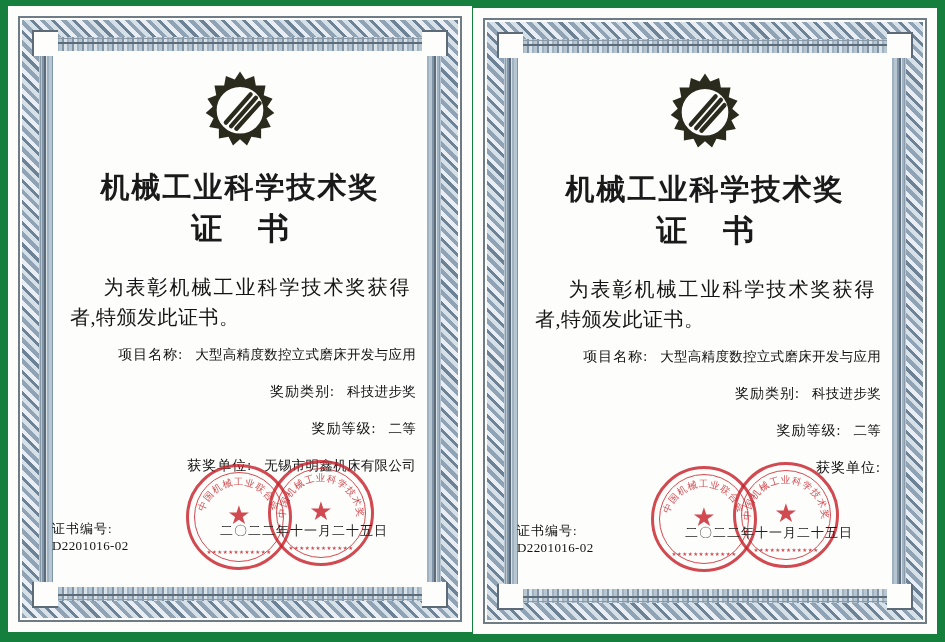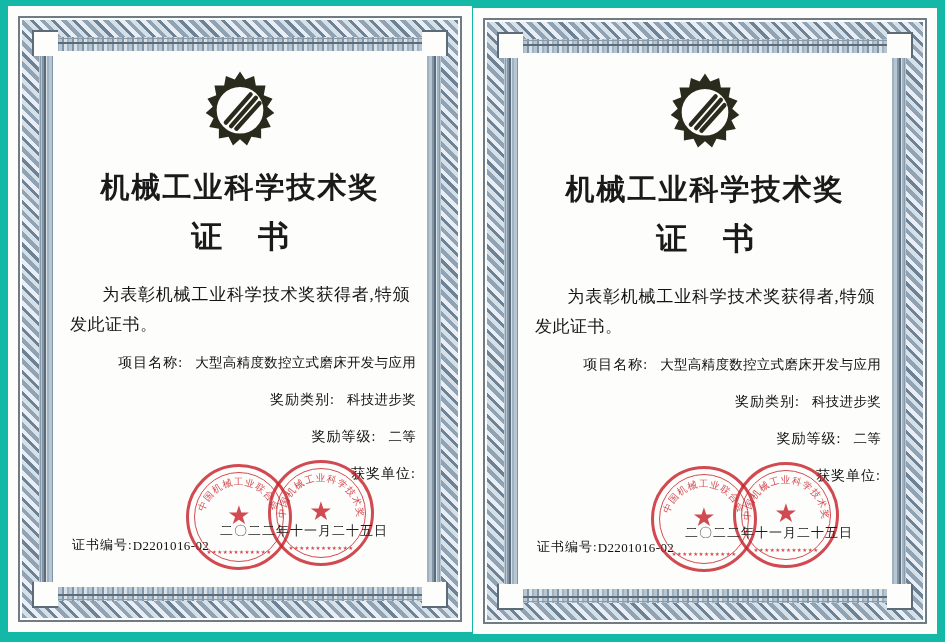--- a/index.html
+++ b/index.html
@@ -11,21 +11,21 @@
     overflow: hidden;
     font-family: "Liberation Serif", serif;
   }
   .page {
     width: 945px;
     height: 642px;
     display: flex;
     flex-direction: row;
     justify-content: space-between;
     align-items: flex-start;
-    background: #14b8a6;
+    background: #15803d;
     box-sizing: border-box;
   }
   .cert {
     position: relative;
     width: 464px;
     height: 626px;
     background: #fdfdfb;
     box-sizing: border-box;
     overflow: hidden;
   }
@@ -104,33 +104,33 @@
   .title-main {
     margin-top: 12px;
     font-size: 29px;
     font-weight: bold;
     letter-spacing: 2px;
     color: #1a1a1a;
     font-family: "Liberation Serif", "DejaVu Serif", serif;
     white-space: nowrap;
   }
   .title-sub {
-    margin-top: 8px;
+    margin-top: 0;
     font-size: 31px;
     font-weight: bold;
     letter-spacing: 14px;
     text-indent: 14px;
     color: #1a1a1a;
     font-family: "Liberation Serif", "DejaVu Serif", serif;
   }
 
   .para {
     margin-top: 22px;
     width: 340px;
-    font-size: 17px;
+    font-size: 20px;
     line-height: 30px;
     color: #141414;
     text-align: justify;
     letter-spacing: 0.5px;
   }
   .para .indent { display: inline-block; width: 32px; }
 
   .fields {
     margin-top: 14px;
     width: 352px;
@@ -154,27 +154,28 @@
   }
   .field-value {
     margin-left: 12px;
     font-size: 13.5px;
     letter-spacing: 0.3px;
     color: #111;
   }
 
   .footer {
     position: absolute;
-    left: 20px;
+    left: 0;
     bottom: 34px;
     width: 340px;
     display: flex;
-    align-items: flex-end;
+    align-items: flex-start;
     font-size: 13px;
     color: #111;
+    flex-direction: column;
   }
   .footer .f-label { letter-spacing: 1px; }
   .footer .f-value { margin-left: 0; letter-spacing: 0.4px; }
 
   
   .stamps {
     position: absolute;
     right: 18px;
     bottom: 10px;
     width: 230px;
@@ -277,20 +278,21 @@
         <div class="field-row">
           <span class="field-label">奖励类别:</span>
           <span class="field-value">科技进步奖</span>
         </div>
         <div class="field-row">
           <span class="field-label">奖励等级:</span>
           <span class="field-value">二等</span>
         </div>
         <div class="field-row">
           <span class="field-label">获奖单位:</span>
+          <span class="field-value">无锡市明鑫机床有限公司</span>
         </div>
       </div>
 
       <div class="footer">
         <span class="f-label">证书编号:</span>
         <span class="f-value">D2201016-02</span>
       </div>
 
       <div class="stamps">
         <div class="stamp s1">

